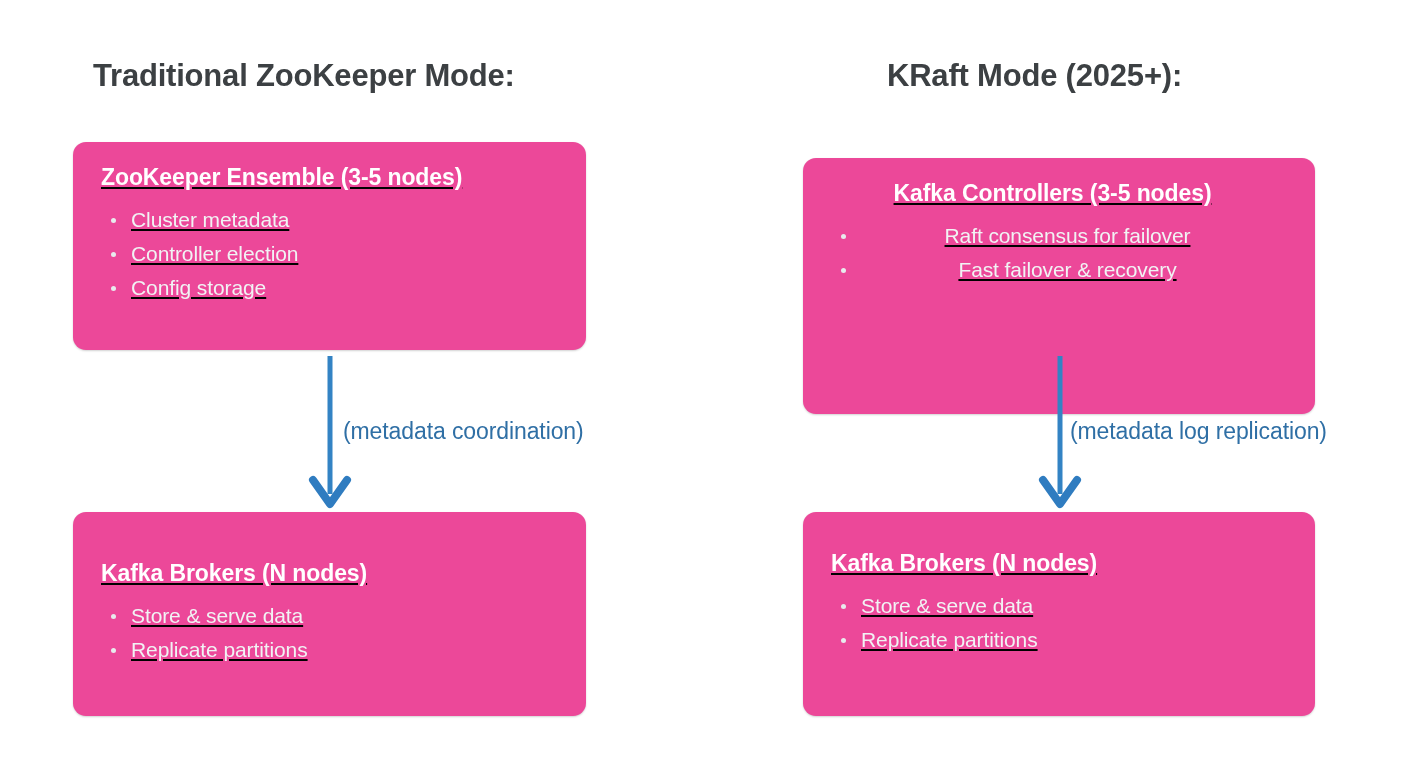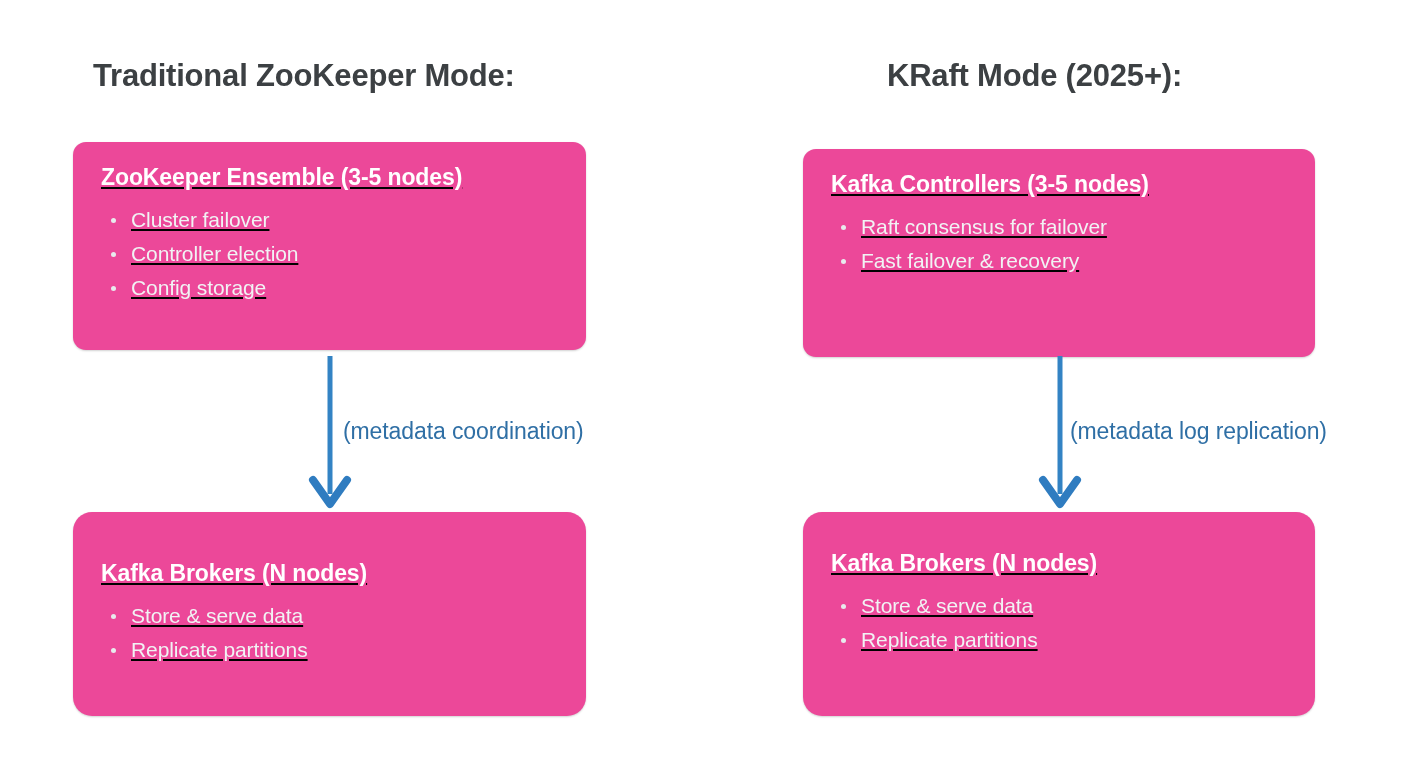--- a/index.html
+++ b/index.html
@@ -46,23 +46,23 @@
     border-radius: 13px;
     box-sizing: border-box;
     padding: 22px 41px 24px 28px;
     box-shadow: 0 1px 2px rgba(0,0,0,0.18);
     text-decoration: underline;
   }
   .left .node-box  { left: 73px;  width: 513px; }
   .right .node-box { left: 73px;  width: 512px; }
 
   .node-box.top    { top: 142px; height: 208px; }
-  .node-box.bottom { top: 512px; height: 204px; border-radius: 19px; }
-
-  .right .node-box.top    { top: 149px; height: 208px; }
+  .node-box.bottom { top: 512px; height: 204px; }
+
+  .right .node-box.top    { top: 158px; height: 256px; text-align: center; }
   .right .node-box.bottom { top: 512px; height: 204px; }
 
   .node-title {
     font-size: 23px;
     font-weight: 700;
     color: #ffffff;
     margin: 0 0 12px 0;
     letter-spacing: -0.1px;
     white-space: nowrap;
   }
@@ -126,21 +126,21 @@
 
   <div class="column left">
 
     <div class="col-heading">Traditional ZooKeeper Mode:</div>
 
     <div class="node-box top">
       <div class="node-title">ZooKeeper Ensemble (3-5 nodes)</div>
       <ul class="bullet-list">
         <li class="bullet-item">
           <span class="dot"></span>
-          <span>Cluster failover</span>
+          <span>Cluster metadata</span>
         </li>
         <li class="bullet-item">
           <span class="dot"></span>
           <span>Controller election</span>
         </li>
         <li class="bullet-item">
           <span class="dot"></span>
           <span>Config storage</span>
         </li>
       </ul>

